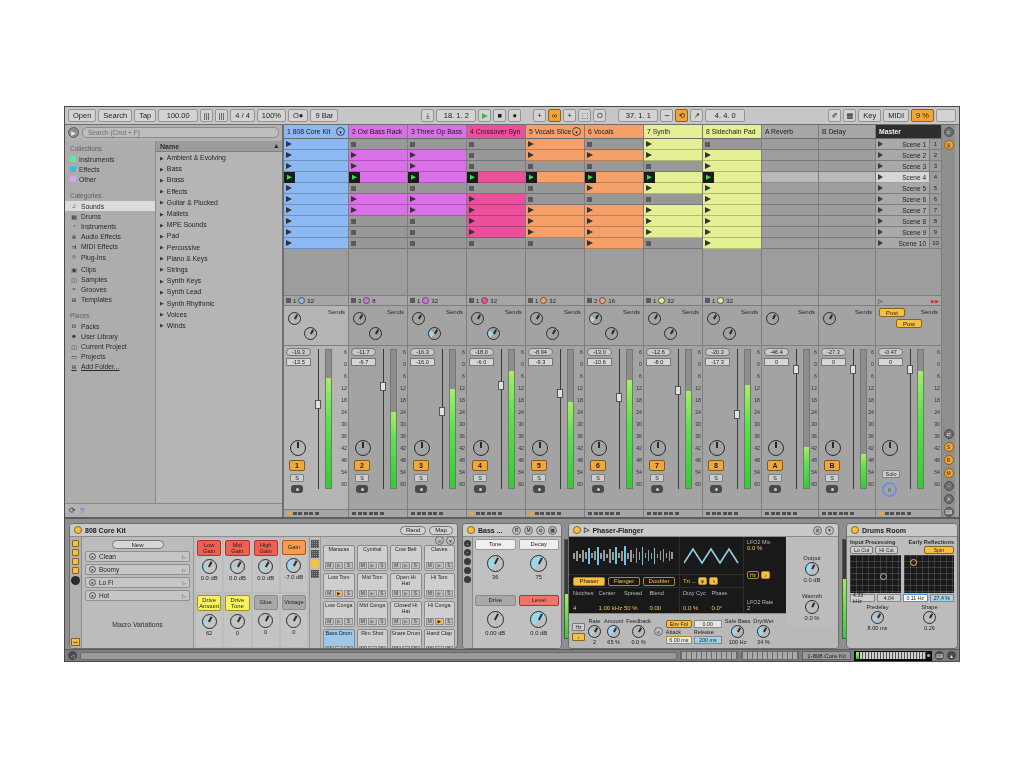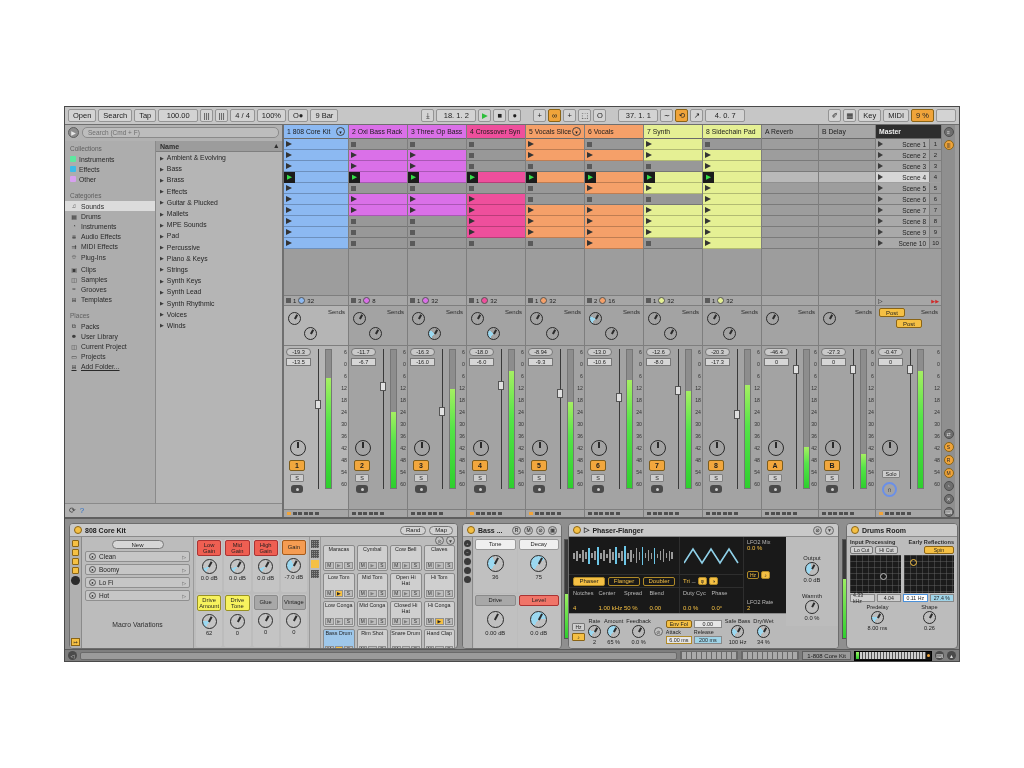--- a/index.html
+++ b/index.html
@@ -291,21 +291,21 @@
     <div class="tbx tb-ic">+</div>
     <div class="tbx tb-ic orange">∞</div>
     <div class="tbx tb-ic">+</div>
     <div class="tbx tb-ic">⬚</div>
     <div class="tbx tb-ic">O</div>
     <div class="sp"></div>
     <div class="tbx num">37. 1. 1</div>
     <div class="tbx tb-ic">∼</div>
     <div class="tbx tb-ic orange">⟲</div>
     <div class="tbx tb-ic">↗</div>
-    <div class="tbx num">4. 0. 7</div>
+    <div class="tbx num">4. 4. 0</div>
     <div class="grow"></div>
     <div class="tbx tb-ic">✐</div>
     <div class="tbx tb-ic">▦</div>
     <div class="tbx">Key</div>
     <div class="tbx">MIDI</div>
     <div class="tbx orange">9 %</div>
     <div class="tbx" style="width:20px"></div>
   </div>
 
   <div id="main">

